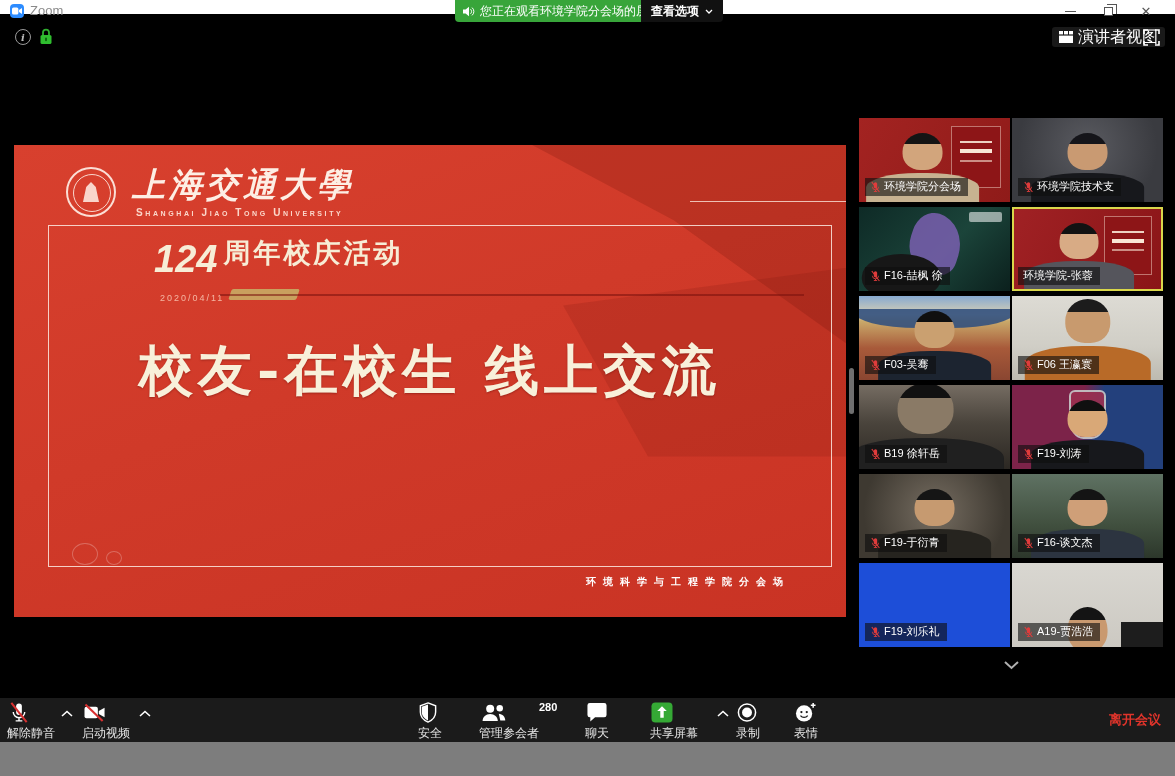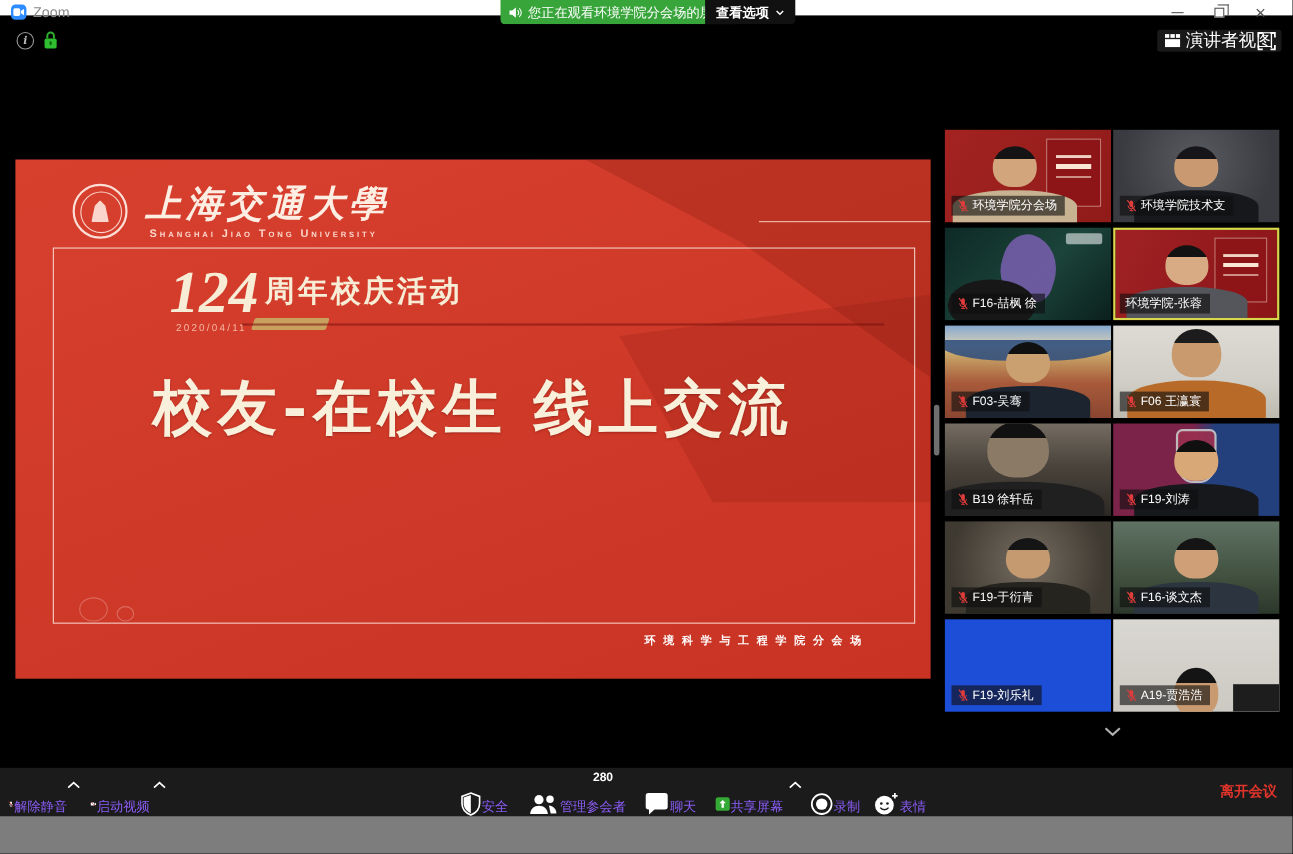--- a/index.html
+++ b/index.html
@@ -39,21 +39,21 @@
   #slide .frame { position:absolute; left:34px; top:80px; width:784px; height:342px; border:1px solid rgba(255,245,238,.8); }
   #seal { position:absolute; left:52px; top:22px; width:50px; height:50px; border:2px solid rgba(255,240,232,.9); border-radius:50%; }
   #seal::before { content:""; position:absolute; left:5px; top:5px; width:36px; height:36px; border:1px solid rgba(255,240,232,.85); border-radius:50%; }
   #seal::after { content:""; position:absolute; left:15px; top:13px; width:16px; height:20px; background:rgba(255,240,232,.85);
     clip-path:polygon(50% 0,80% 25%,100% 100%,0 100%,20% 25%); }
   #univ-cn { position:absolute; left:118px; top:18px; font-size:33px; color:#fdeee4;
     font-family:"DejaVu Serif", serif; font-style:italic; font-weight:bold; letter-spacing:4px; }
   #univ-en { position:absolute; left:122px; top:62px; font-size:10px; color:rgba(255,232,220,.9); letter-spacing:2.6px; font-variant:small-caps; font-weight:bold; }
   #title-rule { position:absolute; left:676px; top:56px; width:156px; height:1px; background:rgba(255,240,230,.75); }
   #anniv { position:absolute; left:140px; top:90px; color:#f7edd6; }
-  #anniv-num { font-size:54px; font-weight:bold; font-style:italic; font-family:Liberation Serif, serif; }
+  #anniv-num { font-size:38px; font-weight:bold; font-style:italic; font-family:Liberation Sans, sans-serif; }
   #anniv-label { font-size:27px; font-weight:bold; letter-spacing:3px; vertical-align:10px; margin-left:6px; }
   #anniv-date { position:absolute; left:146px; top:148px; font-size:9px; color:rgba(255,220,200,.75); letter-spacing:2px; }
   #anniv-badge { position:absolute; left:216px; top:144px; width:68px; height:11px; background:#c9a05e; border-radius:2px; transform:skewX(-18deg); }
   #anniv-line { position:absolute; left:206px; top:149px; width:584px; height:2px; background:rgba(120,16,12,.55); }
   #main-title { position:absolute; left:0; top:190px; width:832px; text-align:center; font-size:54px; font-weight:bold;
     color:#f8f0da; letter-spacing:5px; font-family:"DejaVu Serif", serif; text-shadow:0 1px 2px rgba(90,10,8,.4); }
   #slide-footer { position:absolute; right:56px; top:430px; font-size:10px; color:#ffffff; letter-spacing:7px; font-weight:bold; }
   .lantern { position:absolute; border:1px solid rgba(255,255,255,.25); border-radius:50%; }
   .l1 { left:58px; top:398px; width:26px; height:22px; }
   .l2 { left:92px; top:406px; width:16px; height:14px; }
@@ -107,22 +107,22 @@
   .t9 { background:linear-gradient(180deg,#5f7263 0%,#41503f 60%,#2c372b 100%); --skin:#cf9f78; --hair:#141414; --shirt:#2c3440; }
   .t10 { background:#1d4ed8; }
   .t11 { background:linear-gradient(180deg,#d9d7d1 0%,#ccc9c2 100%); --skin:#c9996f; --hair:#141414; }
   .t11 .person { bottom:-52%; height:100%; }
   .t11 .monitor { position:absolute; right:0; bottom:0; width:28%; height:30%; background:#1d1d1d; }
 
   #tiles-more { position:absolute; left:1003px; top:636px; width:17px; height:14px; cursor:pointer; }
 
   
   #toolbar { position:absolute; left:0; top:698px; width:1175px; height:44px; background:#1b1b1b; }
-  .tbtn { position:absolute; top:0; height:44px; display:flex; flex-direction:row; align-items:flex-end; justify-content:flex-start; padding-top:4px; cursor:pointer; }
-  .tbtn .lbl { font-size:12px; color:#8b5cf6; margin-top:2px; white-space:nowrap; }
+  .tbtn { position:absolute; top:0; height:44px; display:flex; flex-direction:column; align-items:flex-start; justify-content:flex-start; padding-top:4px; cursor:pointer; }
+  .tbtn .lbl { font-size:12px; color:#e5e5e5; margin-top:2px; white-space:nowrap; }
   .caret { position:absolute; top:12px; cursor:pointer; }
   #btn-mute { left:7px; width:54px; } #caret-mute { left:61px; }
   #btn-video { left:82px; width:54px; } #caret-video { left:139px; }
   #btn-security { left:418px; width:54px; }
   #btn-participants { left:479px; width:98px; }
   #btn-participants .cnt { position:absolute; left:60px; top:3px; font-size:11px; font-weight:bold; color:#fff; }
   #btn-chat { left:585px; width:52px; }
   #btn-share { left:650px; width:62px; } #caret-share { left:717px; }
   #btn-record { left:736px; width:52px; }
   #btn-react { left:794px; width:52px; }

